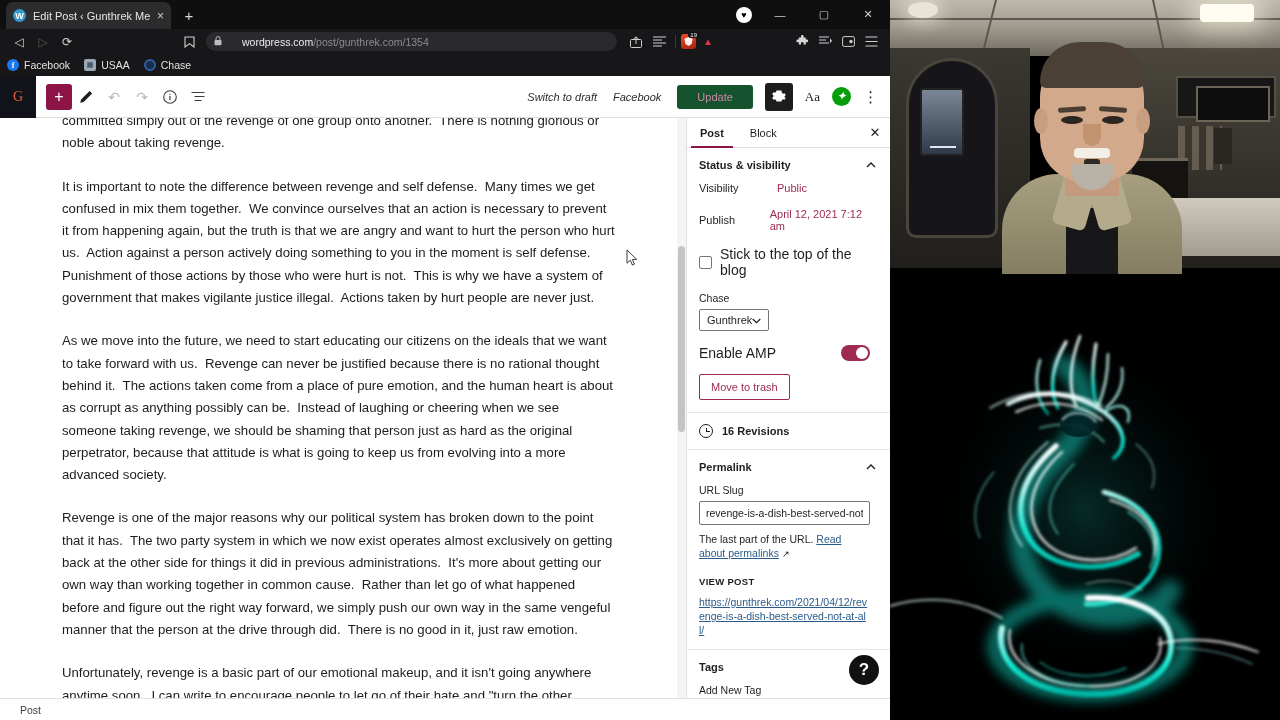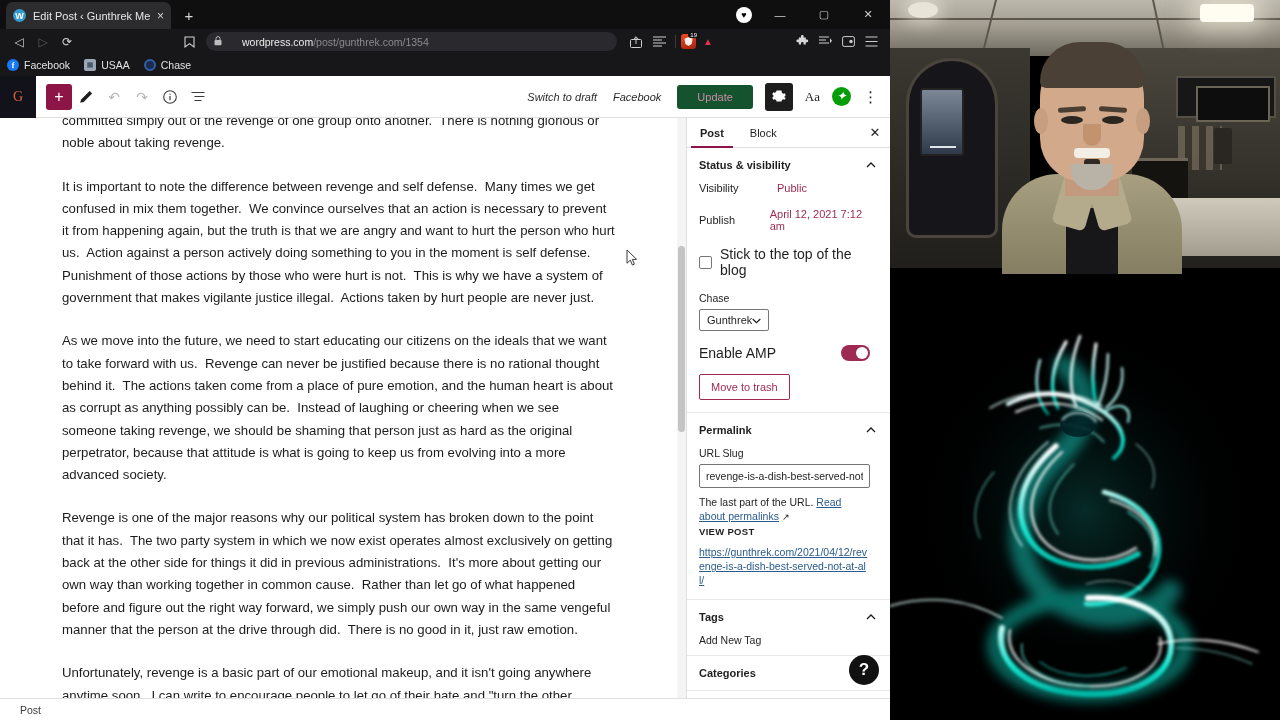--- a/index.html
+++ b/index.html
@@ -245,21 +245,21 @@
   .clock::after { content:""; position:absolute; left:6px; top:6px; width:3.5px;
                   height:1.3px; background:#1e1e1e; }
   .slug-input {
     width: 100%; border: 1px solid #757575; border-radius: 2px;
     padding: 5px 6px; font-size: 10.5px; color: #1e1e1e;
     font-family: "Liberation Sans", sans-serif; background: #fff;
   }
   .hint { font-size: 10.5px; color: #1e1e1e; margin-top: 7px; line-height: 14px; }
   .hint a { color: #2a5b8c; text-decoration: underline; cursor: pointer; }
   .viewpost-lbl { font-size: 9.5px; font-weight: bold; color: #1e1e1e;
-                  margin-top: 2px; letter-spacing: .3px; }
+                  margin-top: 15px; letter-spacing: .3px; }
   .permalink-url {
     font-size: 10.5px; color: #2a5b8c; text-decoration: underline;
     margin-top: 8px; line-height: 14px; word-break: break-all; cursor: pointer;
     display: block;
   }
   .ext { font-size: 9px; }
 
   
   .help {
     position: absolute; right: 11px; bottom: 13px; width: 30px; height: 30px;
@@ -571,20 +571,26 @@
               </span>
             </div>
             <div class="toggle-row">
               <span class="chk-lbl">Enable AMP</span>
               <span class="toggle"></span>
             </div>
             <div class="trash-btn">Move to trash</div>
           </div>
         </div>
 
+        <div class="sb-section">
+          <div class="rev-row">
+            <span class="clock"></span>
+            <span>16 Revisions</span>
+          </div>
+        </div>
 
         <div class="sb-section">
           <div class="sb-head">
             <span>Permalink</span>
             <span class="chev">
               <svg width="10" height="6" viewBox="0 0 10 6">
                   <path d="M1 5 5 1l4 4" fill="none" stroke="#1e1e1e" stroke-width="1.3"></path>
                 </svg>
             </span>
           </div>

